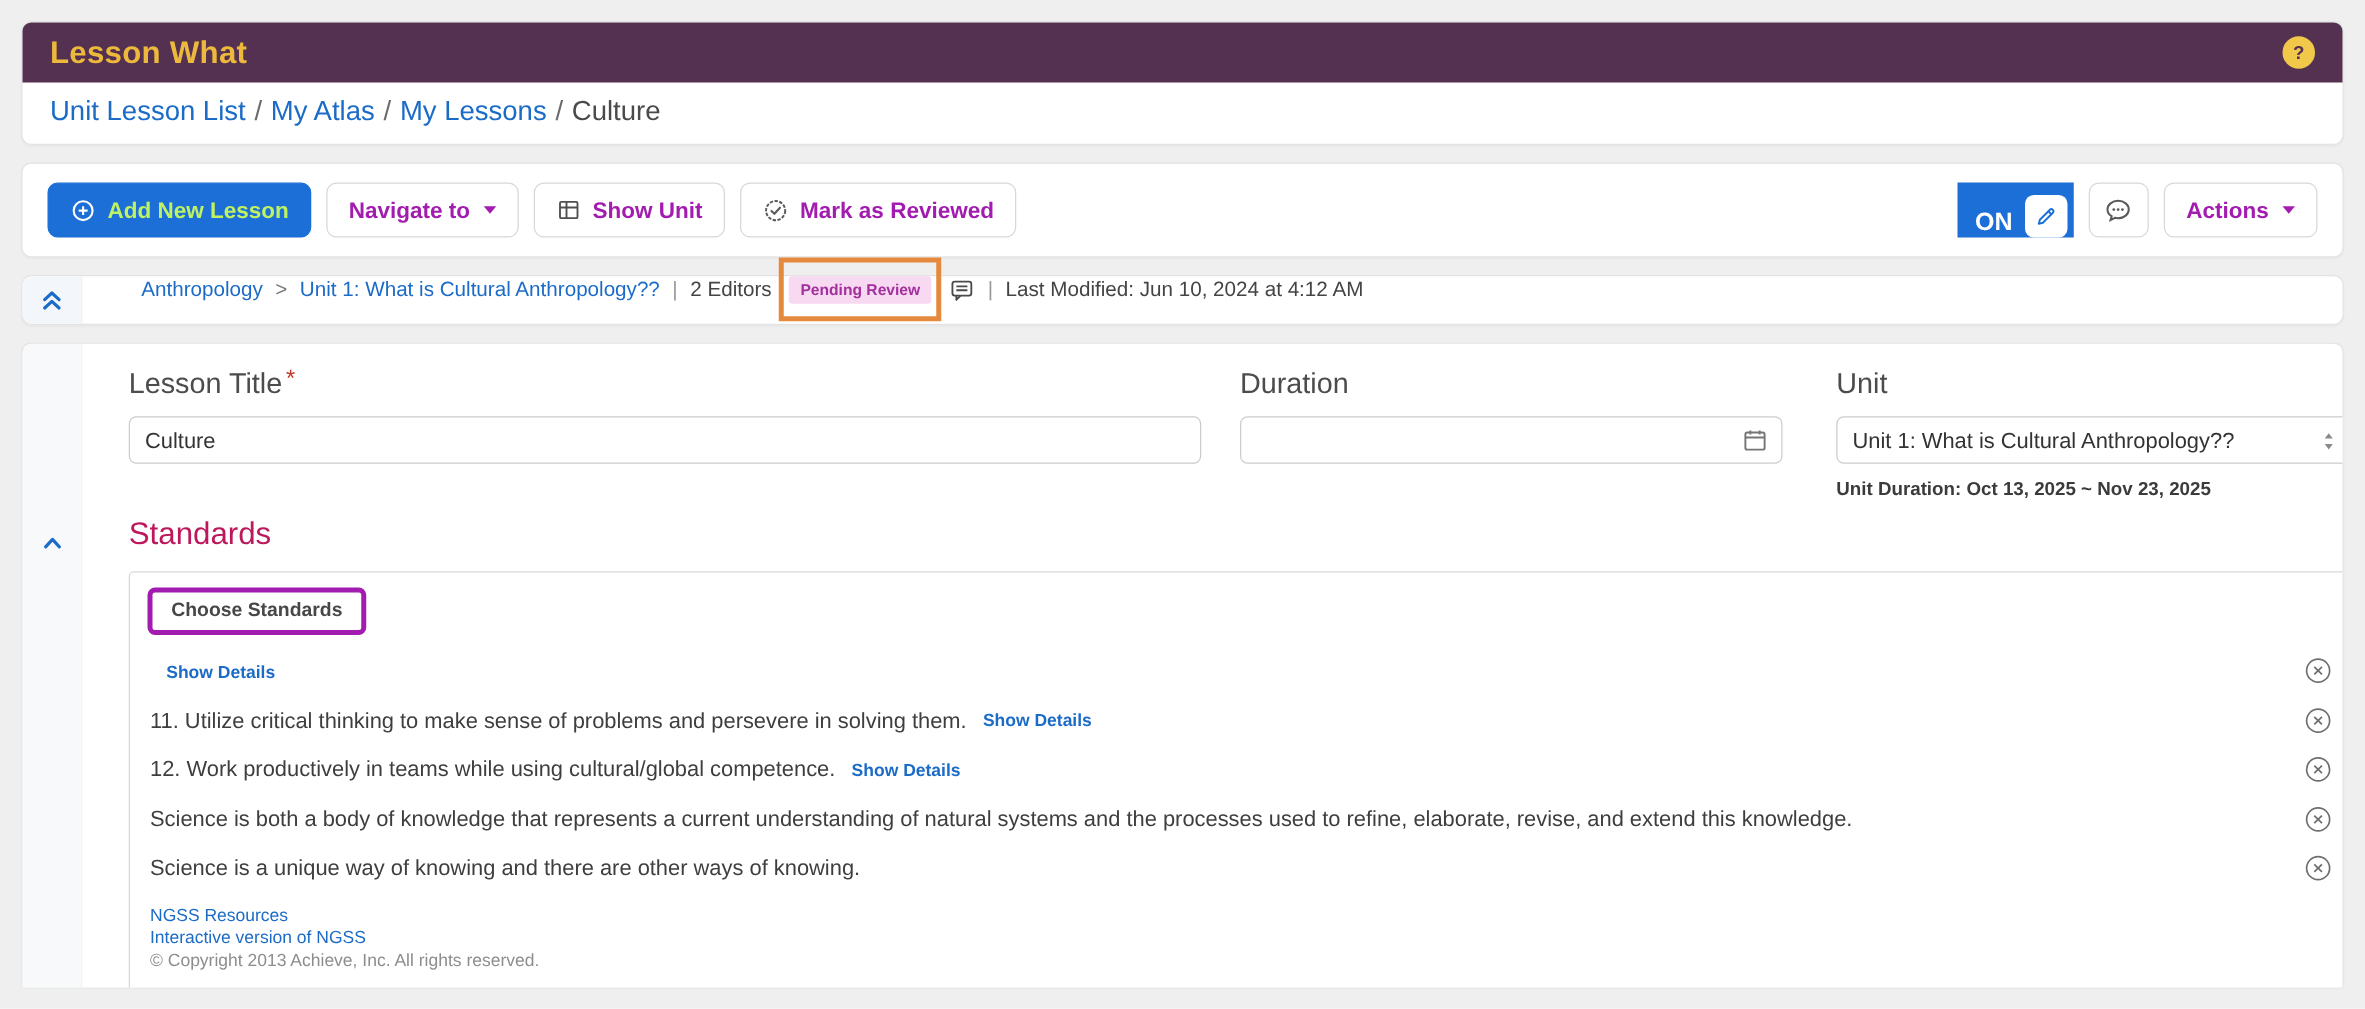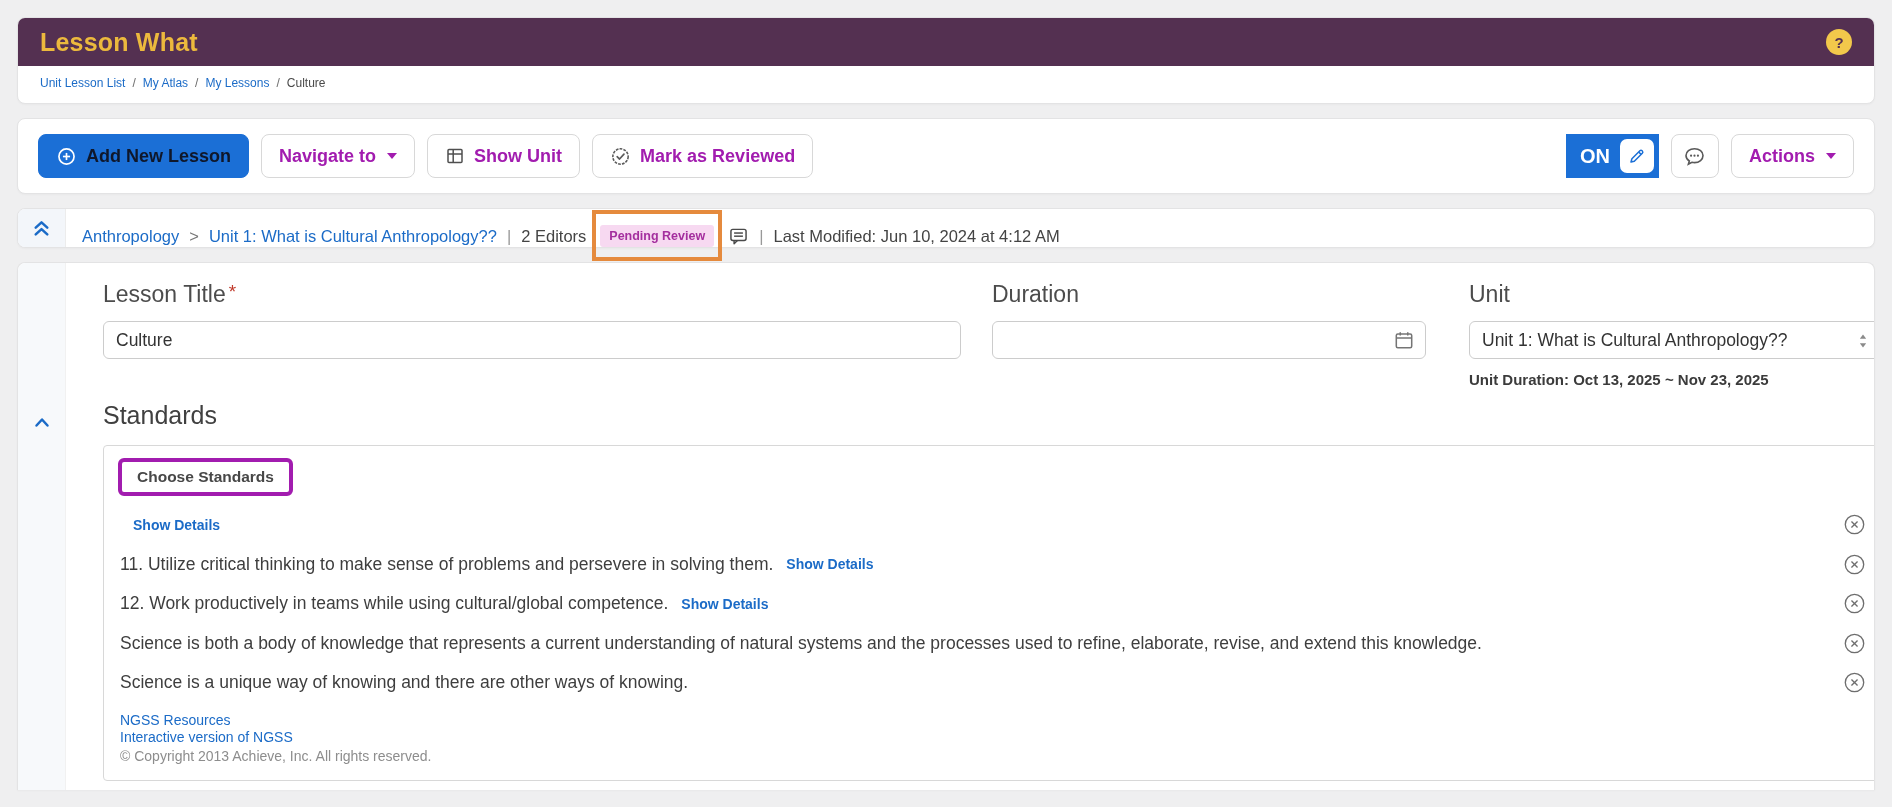--- a/index.html
+++ b/index.html
@@ -28,60 +28,61 @@
   }
   .header-title { color: #ecb93d; font-size: 25px; font-weight: bold; letter-spacing: 0.2px; }
   .help-btn {
     margin-left: auto;
     width: 26px; height: 26px; border-radius: 50%;
     background: #f2c84b; color: #543051;
     font-weight: bold; font-size: 15px;
     display: flex; align-items: center; justify-content: center;
     cursor: pointer;
   }
-  .breadcrumb { padding: 10px 22px 13px; font-size: 12px; color: #4a4a4a; }
+  .breadcrumb { padding: 10px 22px 13px; font-size: 22px; color: #4a4a4a; }
   .bc-link { color: #1b6bc7; text-decoration: none; cursor: pointer; }
   .bc-sep { color: #6b6b6b; margin: 0 7px; }
   .bc-current { color: #4a4a4a; }
 
   
   .toolbar { padding: 15px 20px; display: flex; align-items: center; gap: 12px; }
   .btn {
     height: 44px; border-radius: 8px;
     border: 1px solid #d8d8d8; background: #fff;
     color: #a21caf; font-weight: bold; font-size: 18px;
     padding: 0 17px;
     display: inline-flex; align-items: center; gap: 9px;
     cursor: pointer; white-space: nowrap;
   }
-  .btn-primary { background: #1b6fd6; border-color: #1b6fd6; color: #0f172a; }
+  .btn-primary { background: #1b6fd6; border-color: #1b6fd6; color: #bef264; }
   .caret {
     width: 0; height: 0;
     border-left: 5.5px solid transparent; border-right: 5.5px solid transparent;
     border-top: 6.5px solid currentColor;
     display: inline-block; margin-left: 2px;
   }
   .toolbar-right { margin-left: auto; display: flex; align-items: center; gap: 12px; }
   .on-toggle {
     background: #1b6fd6; border-radius: 0; height: 44px;
-    display: flex; align-items: center; gap: 10px;
+    display: flex; align-items: flex-end; gap: 10px;
     padding: 0 5px 0 14px; cursor: pointer;
   }
   .on-label { color: #fff; font-weight: bold; font-size: 20px; }
   .pencil-chip {
     width: 34px; height: 34px; background: #fff; border-radius: 7px;
     display: flex; align-items: center; justify-content: center;
   }
   .icon-btn { width: 48px; justify-content: center; padding: 0; }
 
   
   .lesson-bar {
-    height: 40px; display: flex; align-items: flex-end;
+    height: 40px; display: flex; align-items: flex-start;
     font-size: 16.5px; color: #444;
     position: relative;
+    gap: 31px;
   }
   .collapse-tile {
     width: 48px; height: 100%;
     background: #f3f6fa; border-right: 1px solid #ececec;
     border-radius: 7px 0 0 7px;
     display: flex; align-items: center; justify-content: center;
     cursor: pointer; flex: none;
   }
   .lesson-bar-content { display: flex; align-items: center; padding: 0 16px; gap: 8px; white-space: nowrap; }
   .lb-sep { color: #999; margin: 0 2px; }
@@ -126,21 +127,21 @@
     width: 100%; height: 38px;
     border: 1px solid #ccc; border-radius: 6px; background: #fff;
     font-size: 17.5px; color: #333;
     display: flex; align-items: center; padding: 0 34px 0 12px;
     position: relative; cursor: pointer; white-space: nowrap; overflow: hidden;
   }
   .select-arrows { position: absolute; right: 9px; top: 9px; }
   .unit-note { font-weight: bold; font-size: 15px; color: #3b3b3b; margin-top: 12px; }
 
   .standards-section { margin-top: 13px; }
-  .standards-heading { font-size: 25px; color: #404040; font-weight: 400; }
+  .standards-heading { font-size: 25px; color: #be185d; font-weight: 400; }
   .standards-box {
     border: 1px solid #d8d8d8; border-radius: 4px;
     margin-top: 15px; padding: 12px 0 12px;
   }
   .choose-btn {
     margin: 0 0 9px 14px;
     font-family: "Liberation Sans", sans-serif;
     font-weight: bold; font-size: 15.5px; color: #474747;
     border: 4px solid #a21caf; border-radius: 6px; background: #fff;
     padding: 6px 15px; cursor: pointer;

